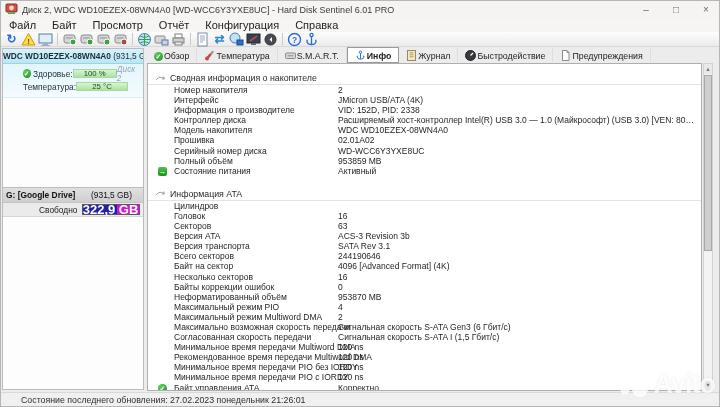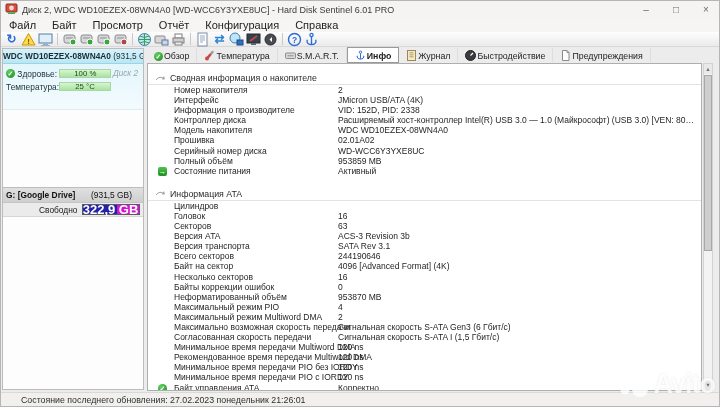--- a/index.html
+++ b/index.html
@@ -28,22 +28,22 @@
 
   
   .workspace { position:absolute; left:0; top:46px; width:720px; height:345px; background:#ececec; }
 
   
   .sidebar { position:absolute; left:1px; top:1px; width:142px; height:342px; background:#fdfdfd;
     border:1px solid #bcbcbc; }
   .drive-header { height:15px; background:linear-gradient(#d7f2fb,#b9e7f5); border-bottom:1px solid #9fd3e3;
     font-size:8.3px; line-height:14px; text-align:center; white-space:nowrap; overflow:hidden; color:#1b2b33; }
   .drive-header b { font-weight:bold; }
-  .health-box { height:46px; background:linear-gradient(#e3f6fc,#f3fbfe); border-bottom:1px solid #dceef4;
-    padding:3px 3px 0 3px; font-size:8.4px; color:#20333c; }
+  .health-box { height:34px; background:linear-gradient(#e3f6fc,#f3fbfe); border-bottom:1px solid #dceef4;
+    padding:3px 3px 0 20px; font-size:8.4px; color:#20333c; }
   .hrow { display:flex; align-items:center; height:13px; }
   .hrow .hlbl { width:47px; }
   .hbar { width:52px; height:9px; border:1px solid #a9d6a9; background:linear-gradient(#d8f4d0,#a9e4a0);
     font-size:7.8px; line-height:8px; text-align:center; color:#1c4a1c; }
   .disk-tag { margin-left:auto; margin-right:2px; font-style:italic; color:#93a6b2; font-size:8.2px; }
   .partition-box { position:absolute; left:0; top:120px; width:140px; }
   .part-header { height:16px; background:linear-gradient(#e0e0e0,#cfcfcf); border-top:1px solid #bdbdbd;
     border-bottom:1px solid #c4c4c4; display:flex; font-size:8.4px; line-height:12px; color:#111; padding:1px 3px;margin-top:18px; }
   .part-header .pname { font-weight:bold; }
   .part-header .psize { margin-left:auto; margin-right:8px; }

